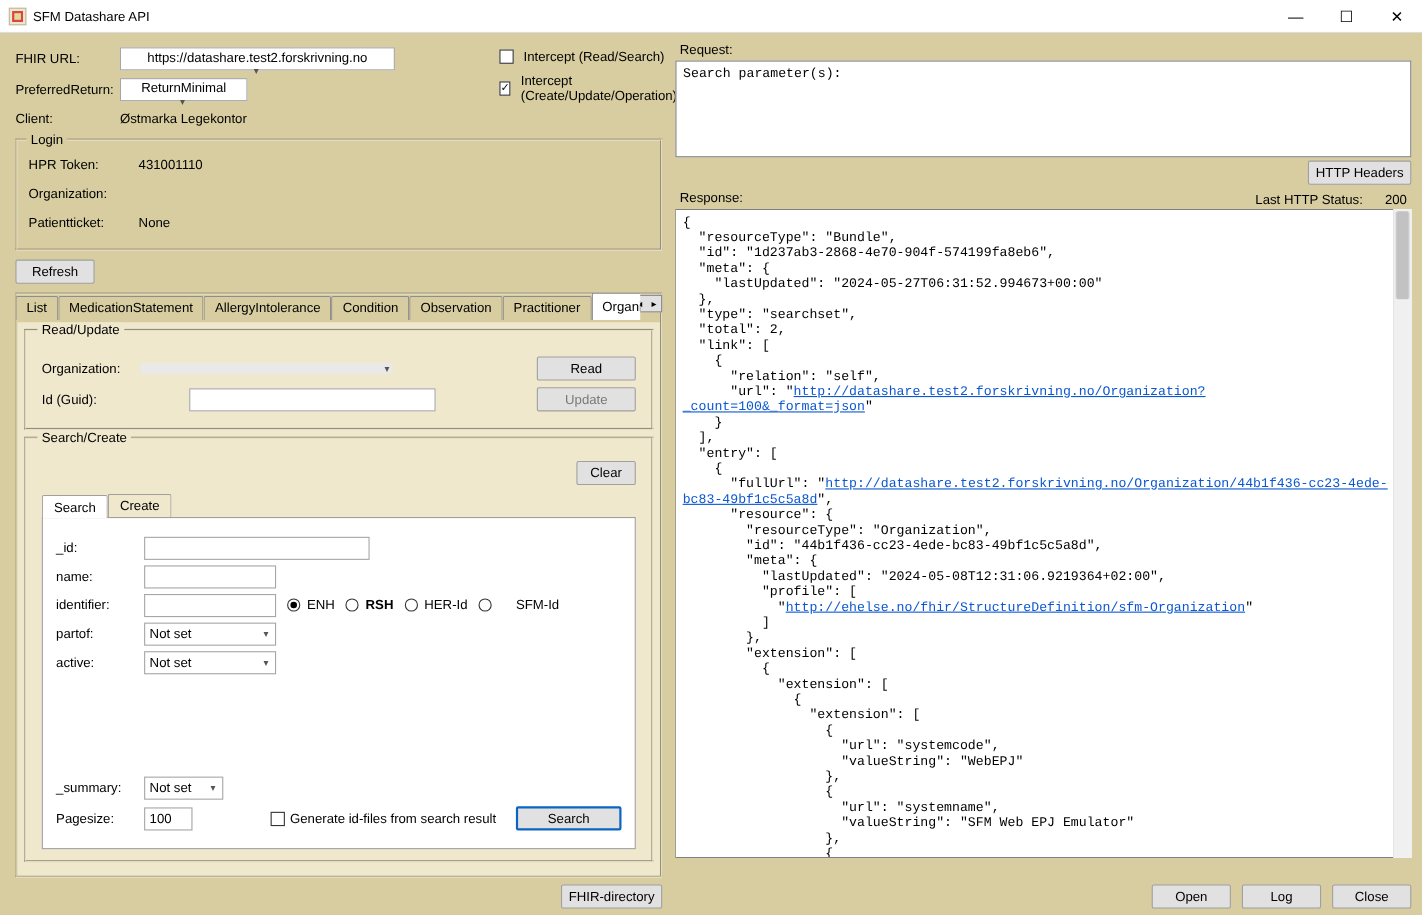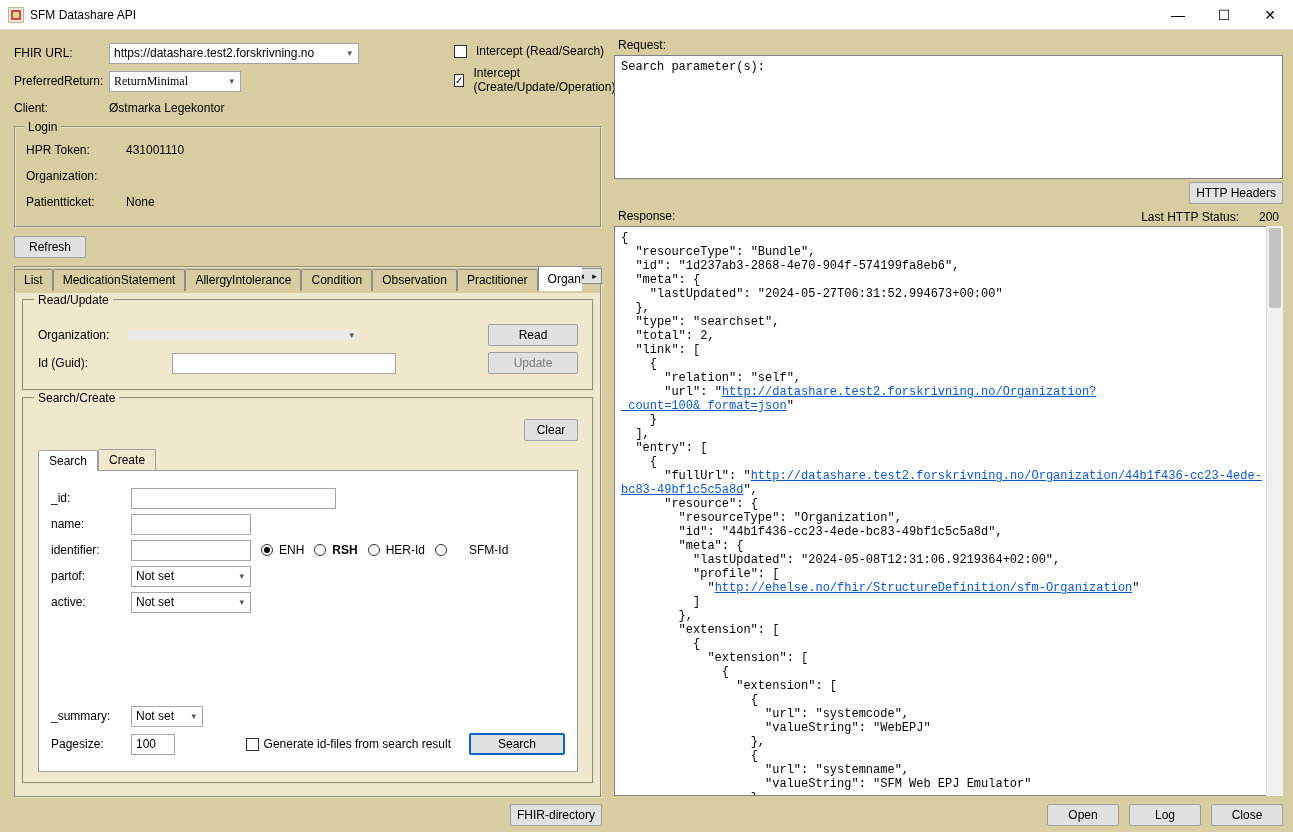--- a/index.html
+++ b/index.html
@@ -57,23 +57,24 @@
   .lbl { width: 95px; }
   .lbl2 { width: 100px; }
 
   
   .win-dropdown, .win-dropdown2, .win-textbox {
     border: 1px solid #a6a6a6;
     background: #fff;
     height: 21px;
     font: inherit;
     padding: 1px 4px;
+    flex-direction: column;
   }
   .win-dropdown  { width: 250px; display:flex; align-items:center; justify-content:space-between;}
-  .win-dropdown2 { width: 132px; display:flex; align-items:center; justify-content:space-between;font-family:Liberation Serif, serif;}
+  .win-dropdown2 { width: 116px; display:flex; align-items:center; justify-content:space-between;}
   .win-dropdown3 { width: 228px; display:flex; align-items:center; justify-content:space-between;background:#e9e9e9;border-color:#a0a0a0;}
   .win-dropdown4 { width: 120px; display:flex; align-items:center; justify-content:space-between;border:1px solid #a6a6a6;background:#fff;height:21px;}
   .win-dropdown5 { width: 72px; display:flex; align-items:center; justify-content:space-between;border:1px solid #a6a6a6;background:#fff;height:21px;padding:1px 4px;}
   .win-textbox   { width: 228px; }
   .chev { font-size:9px; color:#555; padding-right:2px;}
   .win-btn {
     min-width: 72px; height: 22px;
     border: 1px solid #a0a0a0;
     background: #e1e1e1;
     font: inherit;
@@ -162,28 +163,28 @@
   .bottom-rows { margin-top:auto; }
   .fhir-dir-row { display:flex; justify-content:flex-end; padding-top:6px; }
 
   
   .r-label { padding:2px 0 3px 4px; }
   .req-box, .resp-box {
     border:1px solid #808080; background:#fff;
     font-family: "Courier New", monospace; font-size:12px;
     padding:4px 6px; overflow:auto;
   }
-  .req-box { height:124px; white-space:pre-wrap; }
+  .req-box { height:88px; white-space:pre-wrap; }
   .headers-row { display:flex; justify-content:flex-end; padding:3px 0; }
   .resp-head { display:flex; align-items:center; gap:16px; }
   .resp-head .spacer { flex:1; }
   .resp-box { height:580px; white-space:pre-wrap; line-height:14px; }
   .linkish { color:#0b57d0; text-decoration:underline; }
 
-  .footer-btns { display:flex; justify-content:flex-end; gap:10px; padding-top:8px;}
+  .footer-btns { display:flex; justify-content:flex-end; gap:10px; padding-top:24px;}
 
   
   .fake-scroll {
     position:absolute; right:0; top:0; bottom:0; width:17px; background:#f0f0f0;
     border-left:1px solid #ddd;
   }
   .fake-thumb { position:absolute; top:2px; left:2px; right:2px; height:80px; background:#c2c2c2; border-radius:2px;}
   .resp-wrap { position:relative; }
 </style>
 </head>

